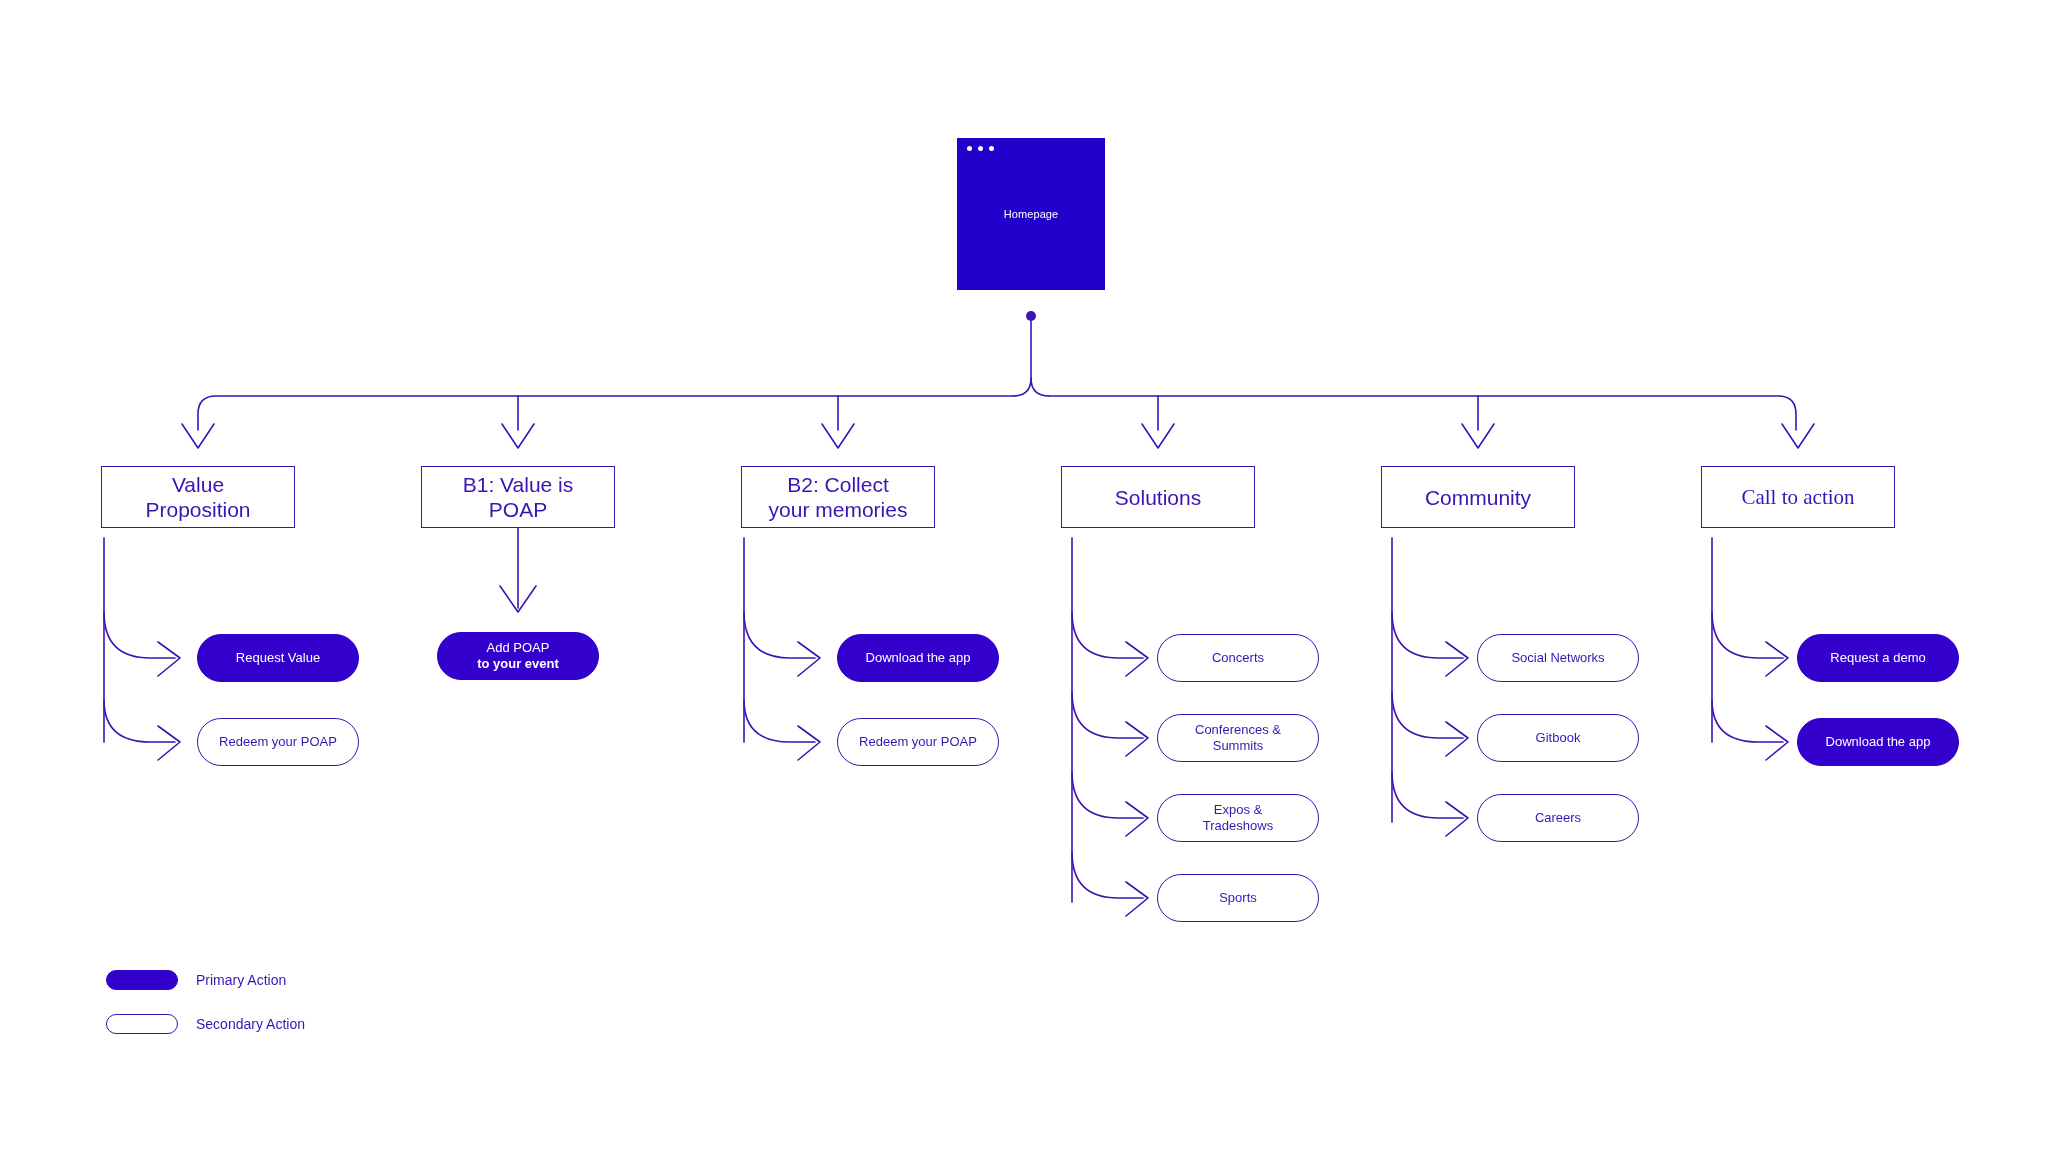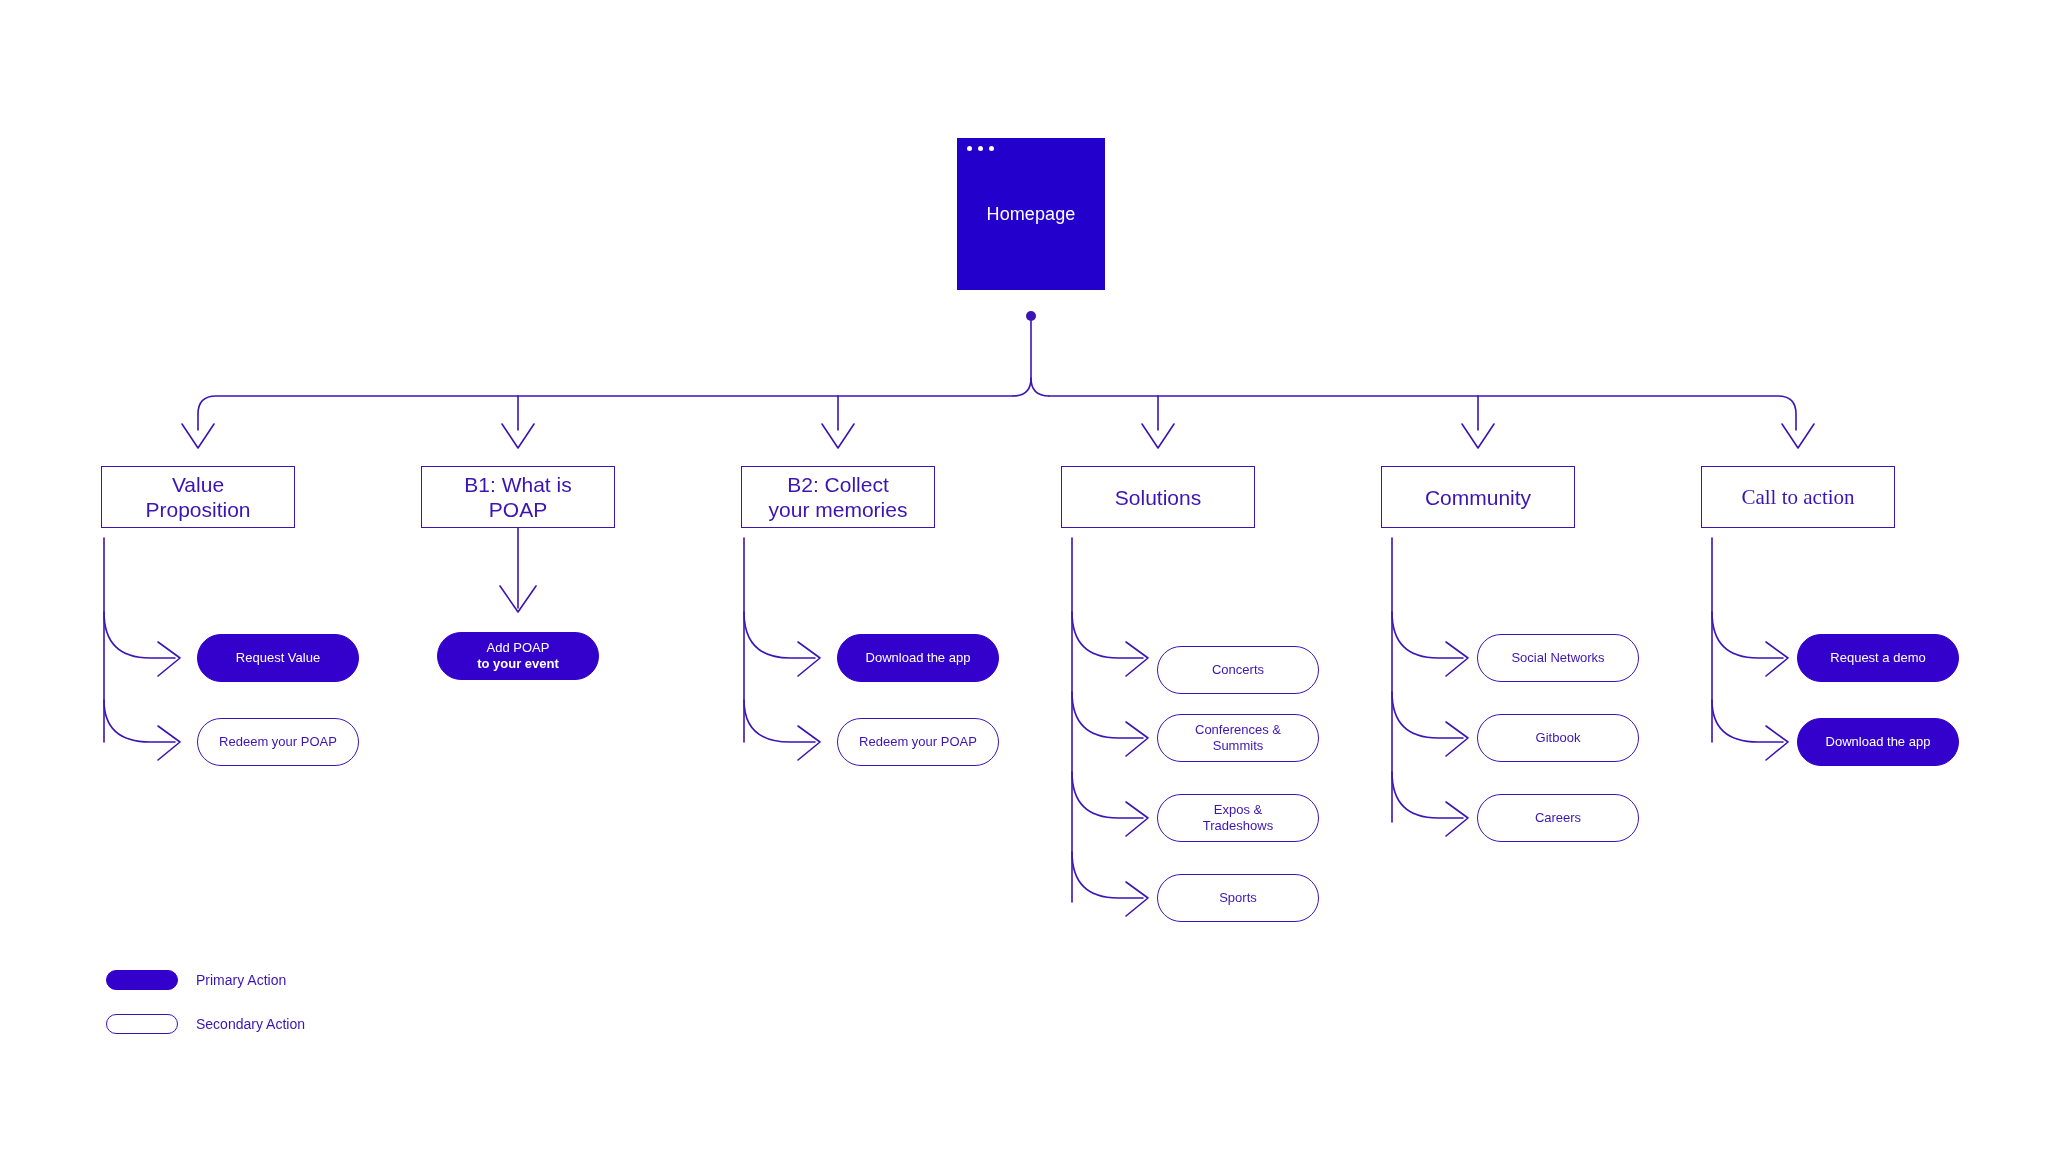--- a/index.html
+++ b/index.html
@@ -49,21 +49,21 @@
   }
   .homepage-dots i {
     display: block;
     width: 5px;
     height: 5px;
     border-radius: 50%;
     background: #ffffff;
   }
   .homepage-label {
     color: #ffffff;
-    font-size: 18px;
+    font-size: 11px;
     letter-spacing: .1px;
   }
 
   
   .section-box {
     position: absolute;
     width: 194px;
     height: 62px;
     border: 1.6px solid #3B14B5;
     background: #ffffff;
@@ -215,21 +215,21 @@
 
   <div class="section-box" style="left:101px;  top:466px;">
     <span>
       <b style="font-weight:normal">Value</b><br>
       <b style="font-weight:normal">Proposition</b>
     </span>
   </div>
 
   <div class="section-box" style="left:421px;  top:466px;">
     <span>
-      <b style="font-weight:normal">B1: What is</b><br>
+      <b style="font-weight:normal">B1: Value is</b><br>
       <b style="font-weight:normal">POAP</b>
     </span>
   </div>
 
   <div class="section-box" style="left:741px;  top:466px;">
     <span>
       <b style="font-weight:normal">B2: Collect</b><br>
       <b style="font-weight:normal">your memories</b>
     </span>
   </div>
@@ -260,21 +260,21 @@
     </span>
   </div>
 
   <div class="pill primary" style="left:837px; top:634px; width:162px;">
     <span>Download the app</span>
   </div>
   <div class="pill secondary" style="left:837px; top:718px; width:162px;">
     <span>Redeem your POAP</span>
   </div>
 
-  <div class="pill secondary" style="left:1157px; top:634px; width:162px;margin-top:12px;">
+  <div class="pill secondary" style="left:1157px; top:634px; width:162px;">
     <span>Concerts</span>
   </div>
   <div class="pill secondary" style="left:1157px; top:714px; width:162px;">
     <span>
       <b style="font-weight:normal">Conferences &amp;</b><br>
       <b style="font-weight:normal">Summits</b>
     </span>
   </div>
   <div class="pill secondary" style="left:1157px; top:794px; width:162px;">
     <span>

